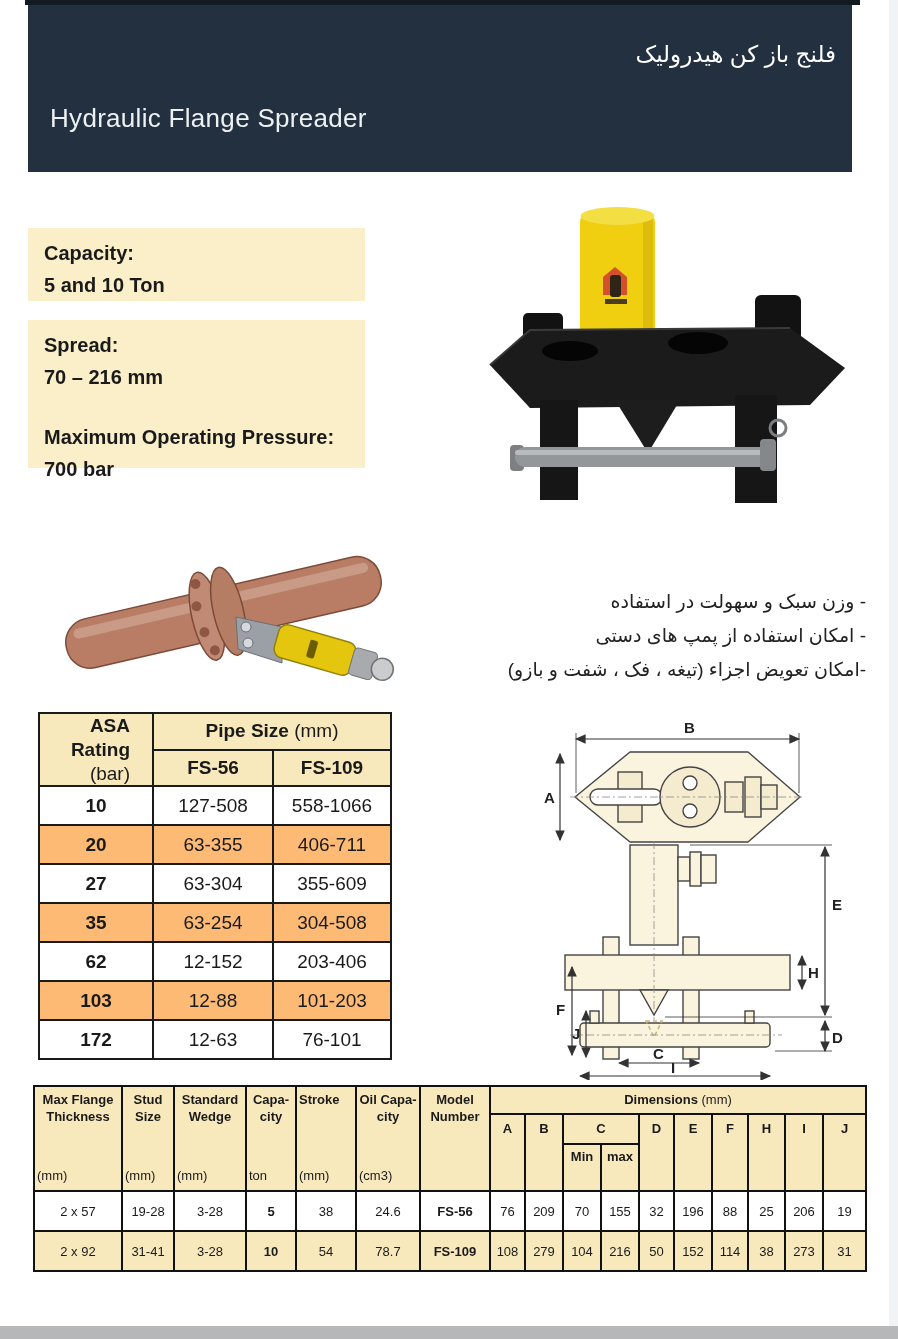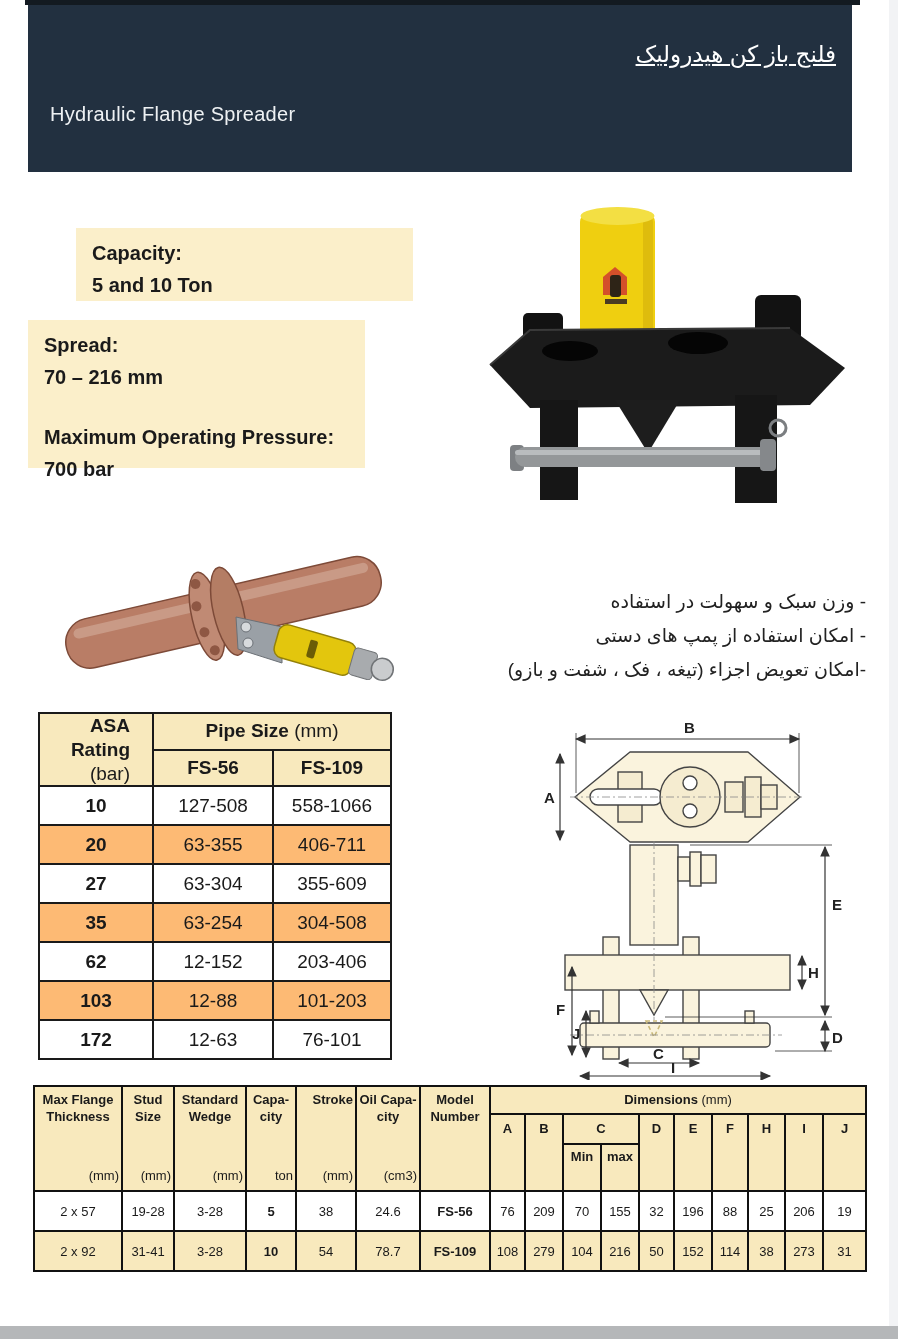--- a/index.html
+++ b/index.html
@@ -3,27 +3,27 @@
 <meta charset="utf-8">
 <style>
   html,body{margin:0;padding:0;background:#fff;}
   #page{position:relative;width:898px;height:1339px;background:#ffffff;overflow:hidden;
         font-family:"Liberation Sans","DejaVu Sans",sans-serif;color:#1a1a1a;}
   .abs{position:absolute;}
 
   
   #top-strip{left:25px;top:0;width:835px;height:5px;background:#131a21;}
   #hdr{left:28px;top:5px;width:824px;height:167px;background:#223040;}
-  #hdr .fa{position:absolute;right:16px;top:36px;color:#ffffff;font-size:23px;direction:rtl;text-decoration:underline;}
-  #hdr .en{position:absolute;left:22px;top:98px;color:#eef1f3;font-size:20px;letter-spacing:.3px;}
+  #hdr .fa{position:absolute;right:16px;top:36px;color:#ffffff;font-size:23px;direction:rtl;}
+  #hdr .en{position:absolute;left:22px;top:98px;color:#eef1f3;font-size:26px;letter-spacing:.3px;}
 
   
   .spec-box{left:28px;width:337px;background:#fbefca;padding:9px 0 9px 16px;box-sizing:border-box;}
   .spec-box .lbl,.spec-box .val{font-weight:bold;font-size:20px;line-height:1.6;}
-  #spec1{top:228px;height:73px;margin-left:48px;}
+  #spec1{top:228px;height:73px;}
   #spec2{top:320px;height:92px;}
   #spec3{top:412px;height:56px;}
 
   
   #features{right:32px;top:541px;width:452px;direction:rtl;text-align:right;font-size:19px;line-height:34px;color:#222;margin-top:44px;}
 
   
   #asa{left:38px;top:712px;border-collapse:collapse;table-layout:fixed;}
   #asa th,#asa td{border:2px solid #1a1a1a;text-align:center;font-size:19px;padding:0;}
   #asa th{background:#f8e9bd;}
@@ -38,21 +38,21 @@
   #asa .normal{font-weight:normal;}
 
   
   svg text{font-family:"Liberation Sans","DejaVu Sans",sans-serif;}
   .dimlabel{font-size:15px;font-weight:600;fill:#222;}
 
   
   #spec-table{left:33px;top:1085px;border-collapse:collapse;table-layout:fixed;}
   #spec-table th,#spec-table td{border:2px solid #111;text-align:center;padding:0;font-size:13px;}
   #spec-table th{background:#f8e9bd;font-weight:bold;line-height:1.3;}
-  #spec-table .hcell{height:99px;display:flex;flex-direction:column;justify-content:space-between;align-items:flex-end;padding:3px 2px;box-sizing:border-box;}
+  #spec-table .hcell{height:99px;display:flex;flex-direction:column;justify-content:space-between;align-items:flex-start;padding:3px 2px;box-sizing:border-box;}
   #spec-table .hcell .unit{font-weight:normal;}
   #spec-table tr.hr1{height:28px;} #spec-table tr.hr2{height:30px;} #spec-table tr.hr3{height:47px;}
   #spec-table th.dimletter{vertical-align:top;padding-top:6px;}
   #spec-table tr.hr3 th{vertical-align:top;padding-top:4px;}
   #spec-table .normal{font-weight:normal;}
   #spec-table tr.data{height:40px;font-size:13.5px;}
   #spec-table tr.data td{background:#ffffff;}
   #spec-table tr.data.cream td{background:#f8e9bd;}
   #spec-table td.bold{font-weight:bold;}
 

